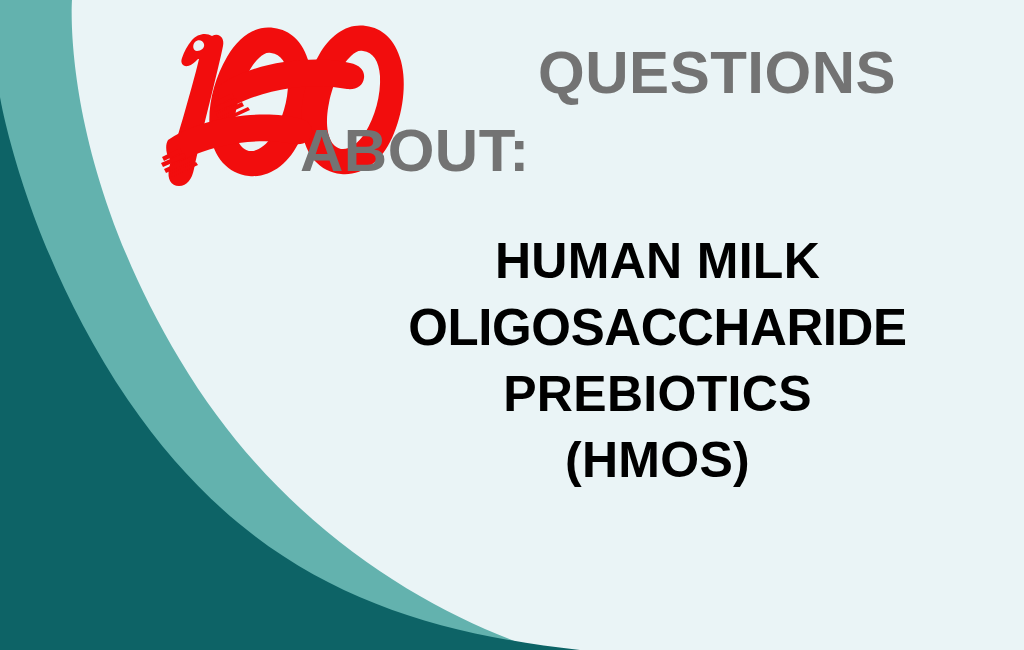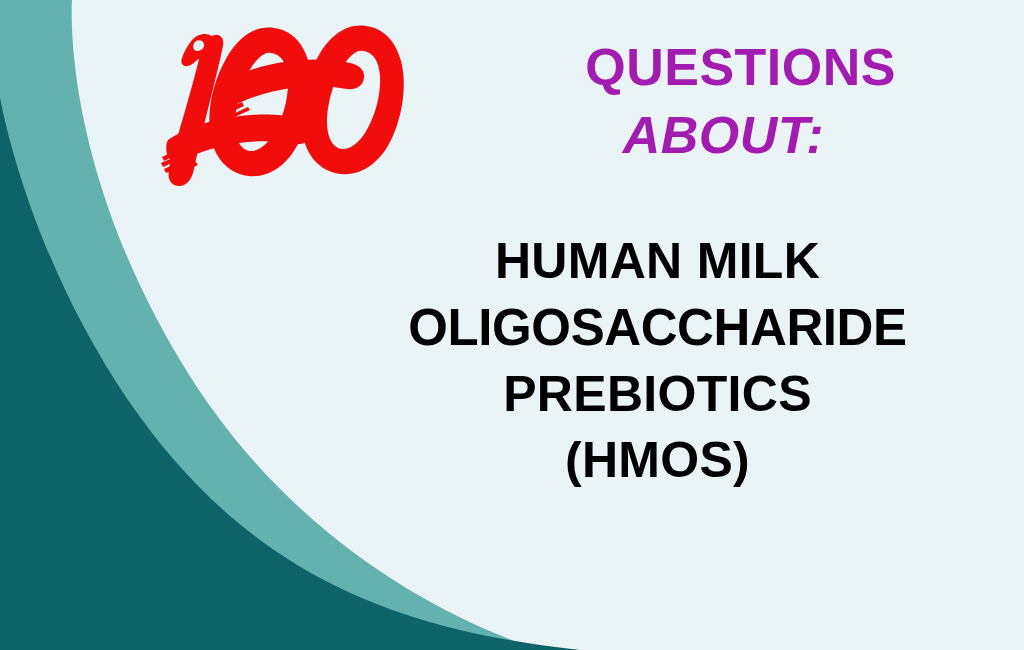--- a/index.html
+++ b/index.html
@@ -45,34 +45,33 @@
   .headline-block {
     position: absolute;
     left: 300px;
     top: 34px;
     width: 724px;
     text-align: center;
   }
   .headline-line {
     font-family: "Liberation Sans", sans-serif;
     font-weight: 700;
-    color: #a21caf;
+    color: #737373;
     letter-spacing: 0.5px;
     line-height: 1.30;
-    font-size: 52px;
+    font-size: 60px;
     white-space: nowrap;
   }
   #kicker-line-1 {
     text-align: right;
     padding-right: 128px;
   }
   #kicker-line-2 {
-    text-align: right;
+    text-align: left;
     padding-right: 200px;
-    font-style: italic;
   }
 
   .subject-block {
     position: absolute;
     left: 285px;
     top: 228px;
     width: 745px;
     text-align: center;
   }
   .subject-line {

